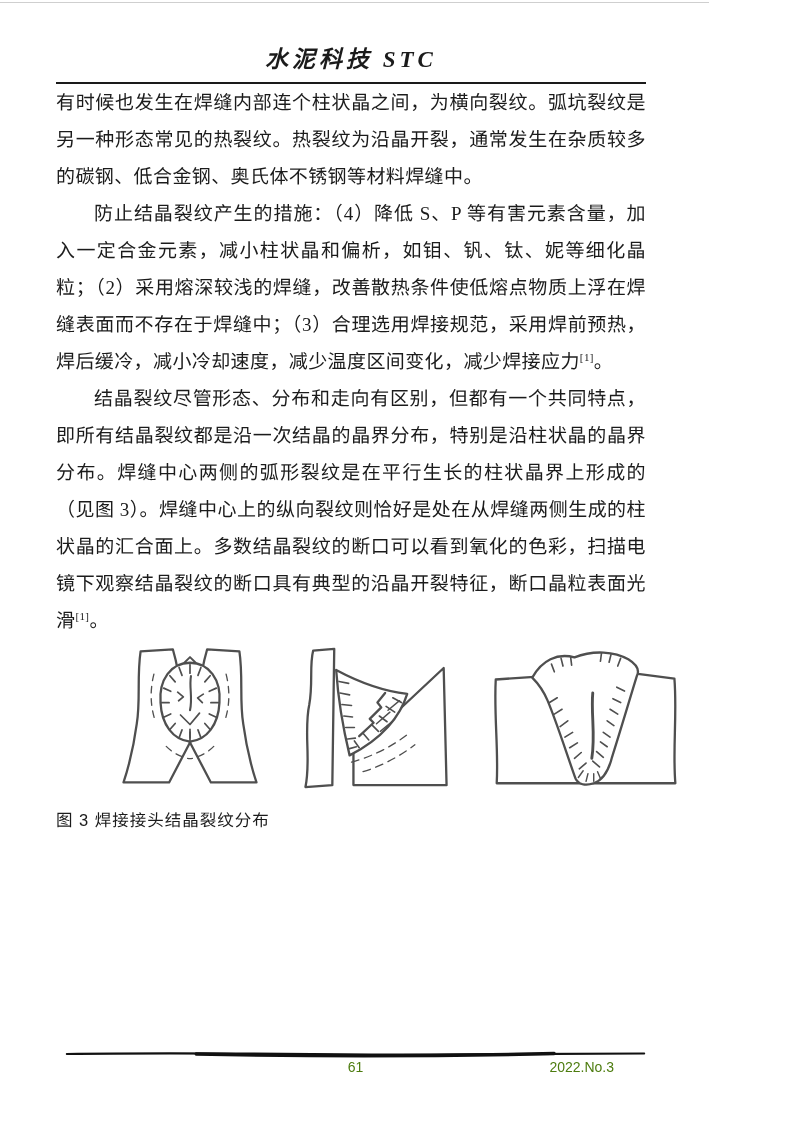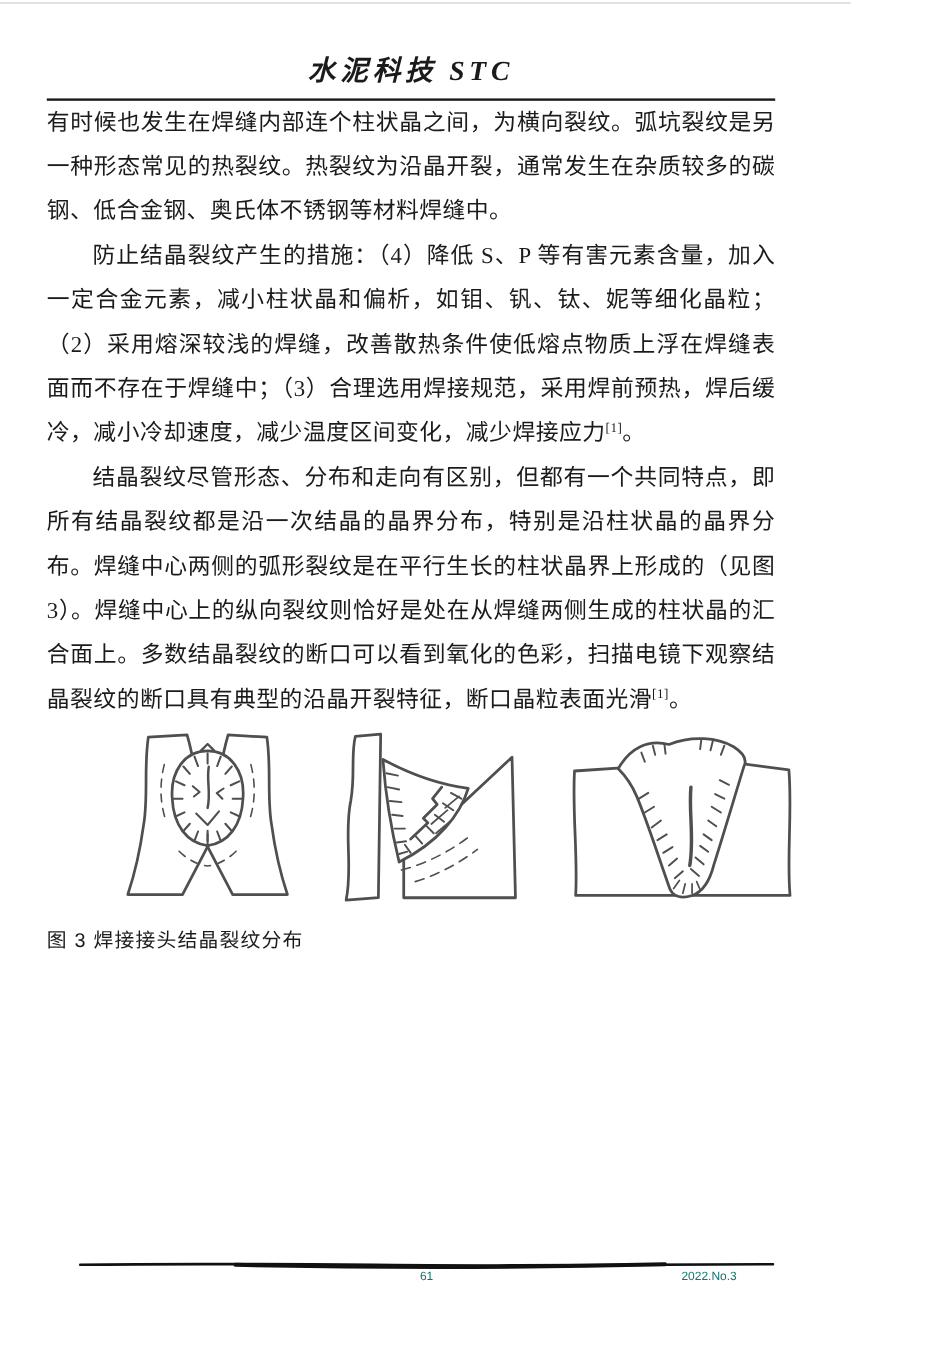--- a/index.html
+++ b/index.html
@@ -4,21 +4,21 @@
 <style>
   * { box-sizing: border-box; }
   html, body { margin: 0; padding: 0; background: #ffffff; }
   .page {
     position: relative;
     width: 709px;
     height: 1122px;
     background: #ffffff;
     color: #1b1b1b;
     font-family: "Liberation Serif", "DejaVu Serif", serif;
-    padding: 44px 63px 0 39px;
+    padding: 44px 63px 0 56px;
     overflow: hidden;
   }
   .page-top-edge {
     position: absolute; top: 2px; left: 0; right: 0;
     border-top: 1px solid #cfcfcf;
   }
   .journal-title {
     text-align: center;
     font-size: 23px;
     font-weight: bold;
@@ -71,22 +71,22 @@
     position: absolute;
     left: 65px; right: 63px;
     top: 1049px;
   }
   .footer-rule-svg { display: block; width: 100%; height: 9px; }
   .footer-meta {
     position: relative;
     height: 18px;
     margin-top: 1px;
     font-family: "Liberation Sans", "DejaVu Sans", sans-serif;
-    font-size: 10px;
-    color: #0f766e;
+    font-size: 14px;
+    color: #4d7c0f;
   }
   .page-number { position: absolute; left: 50%; transform: translateX(-50%); }
   .issue { position: absolute; right: 32px; }
 </style>
 </head>
 <body>
 
 <div class="page">
   <div class="page-top-edge"></div>
 

